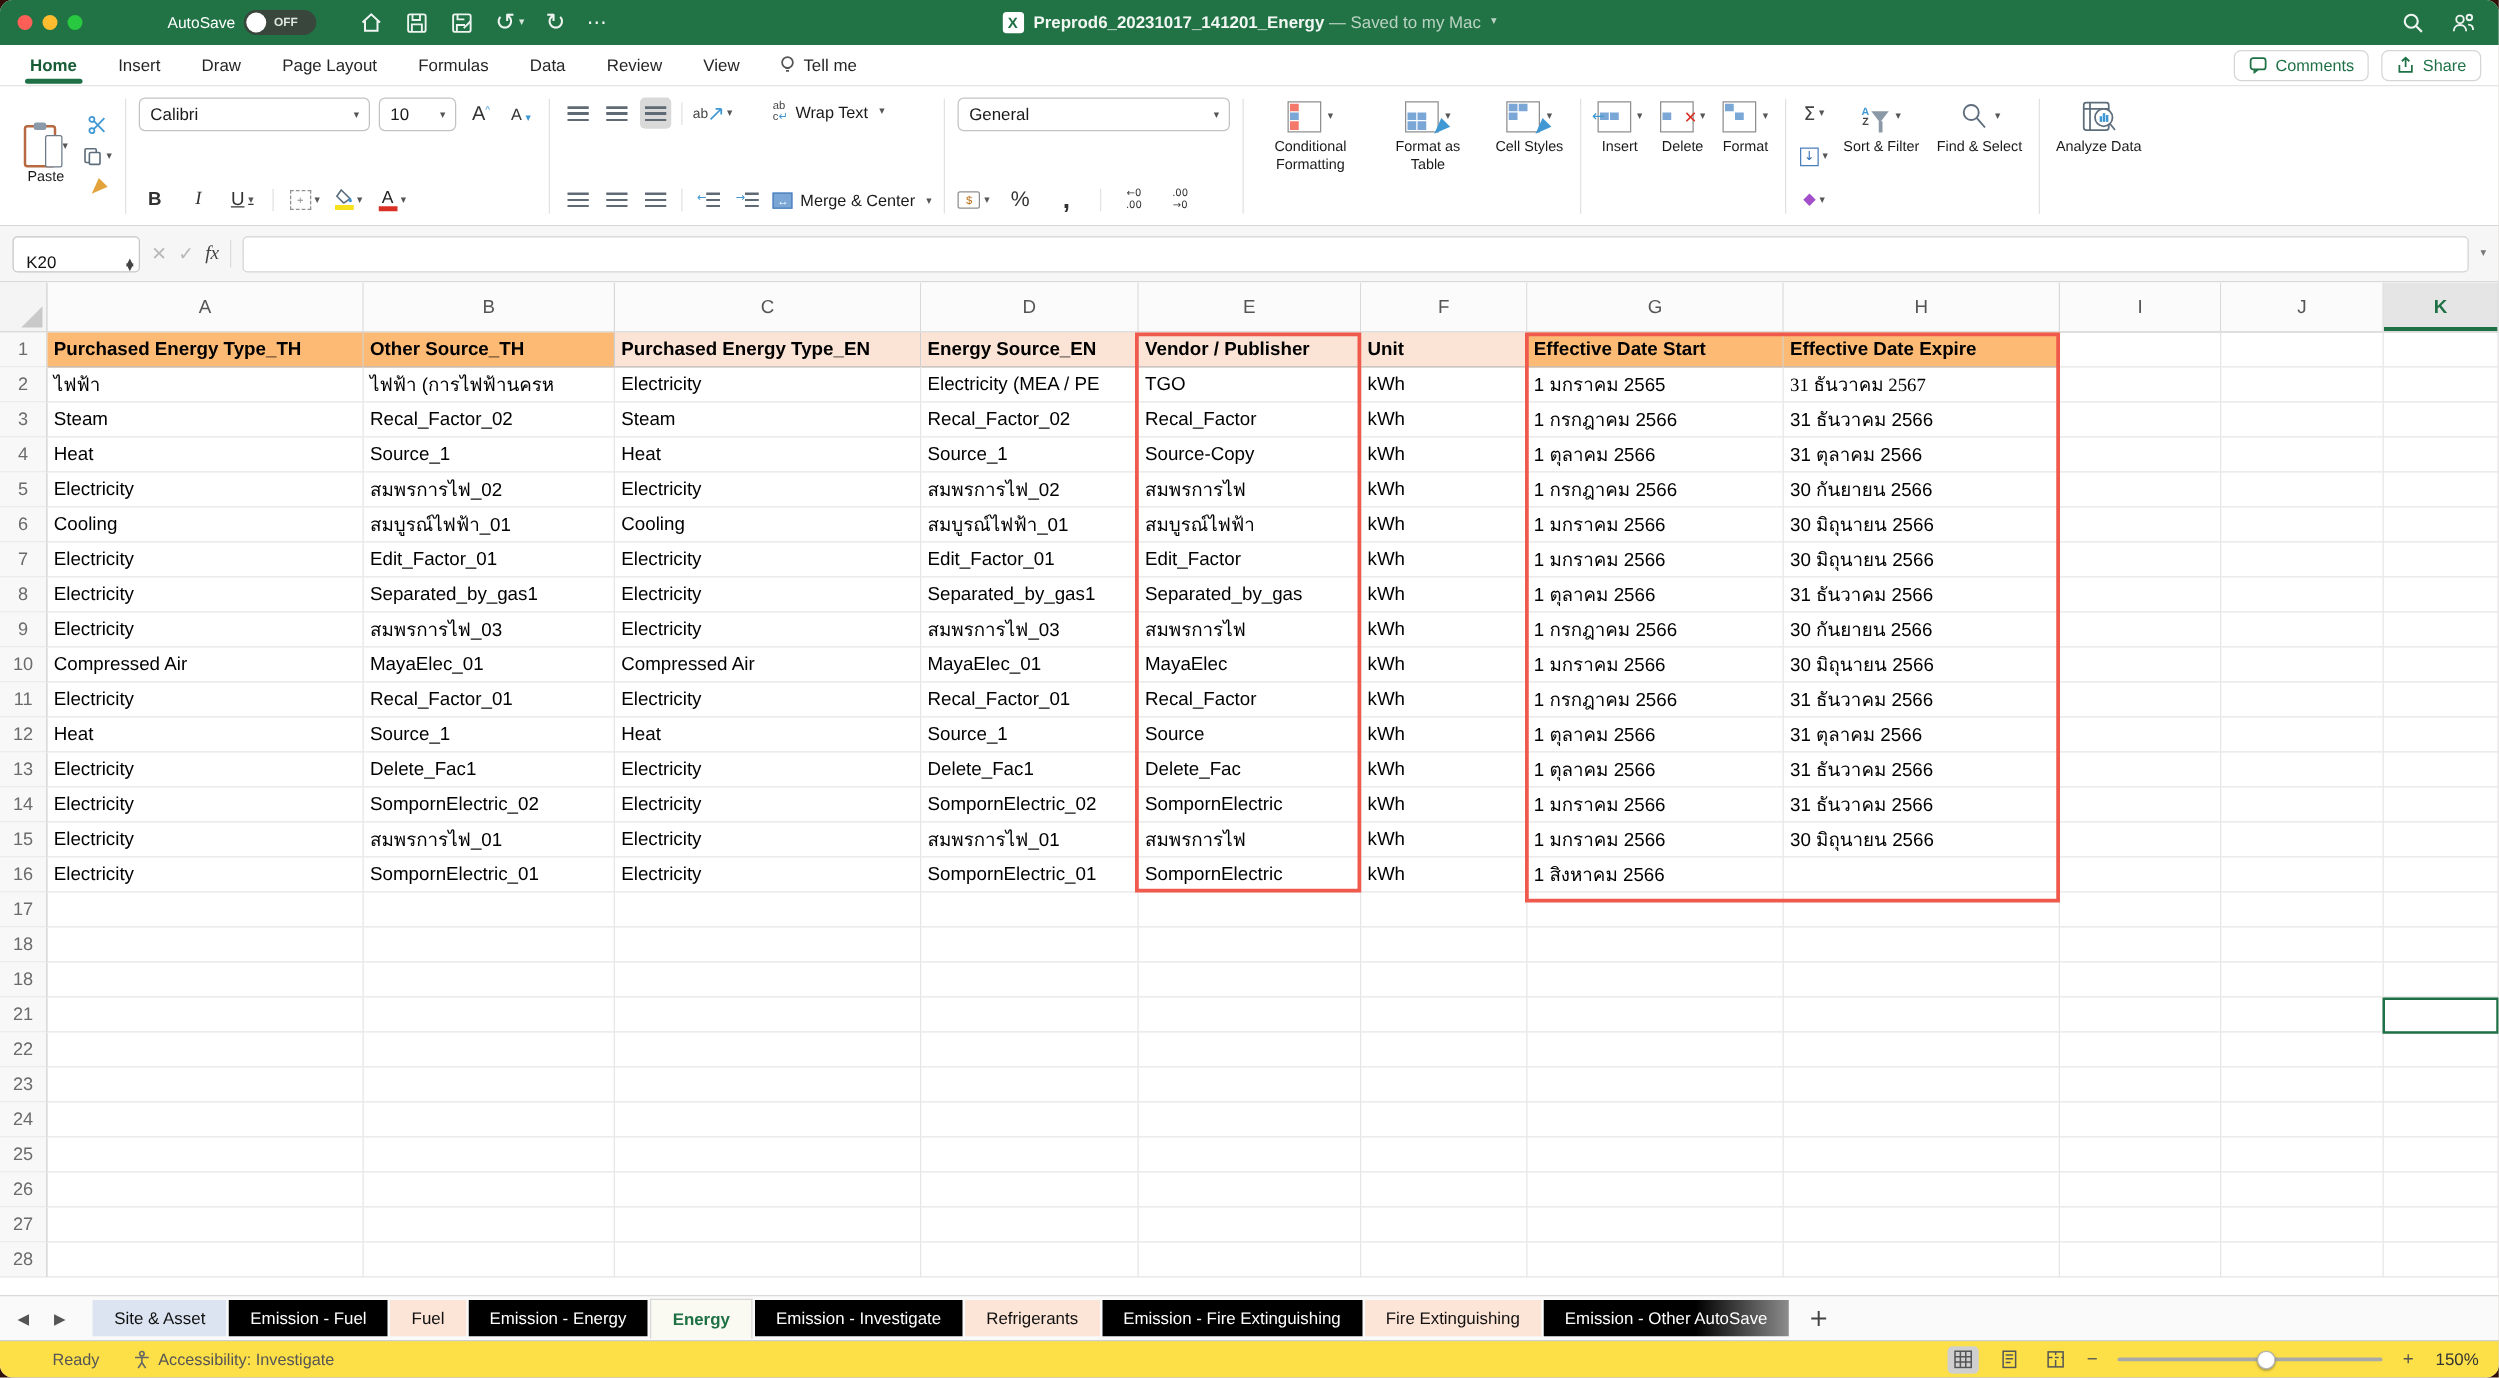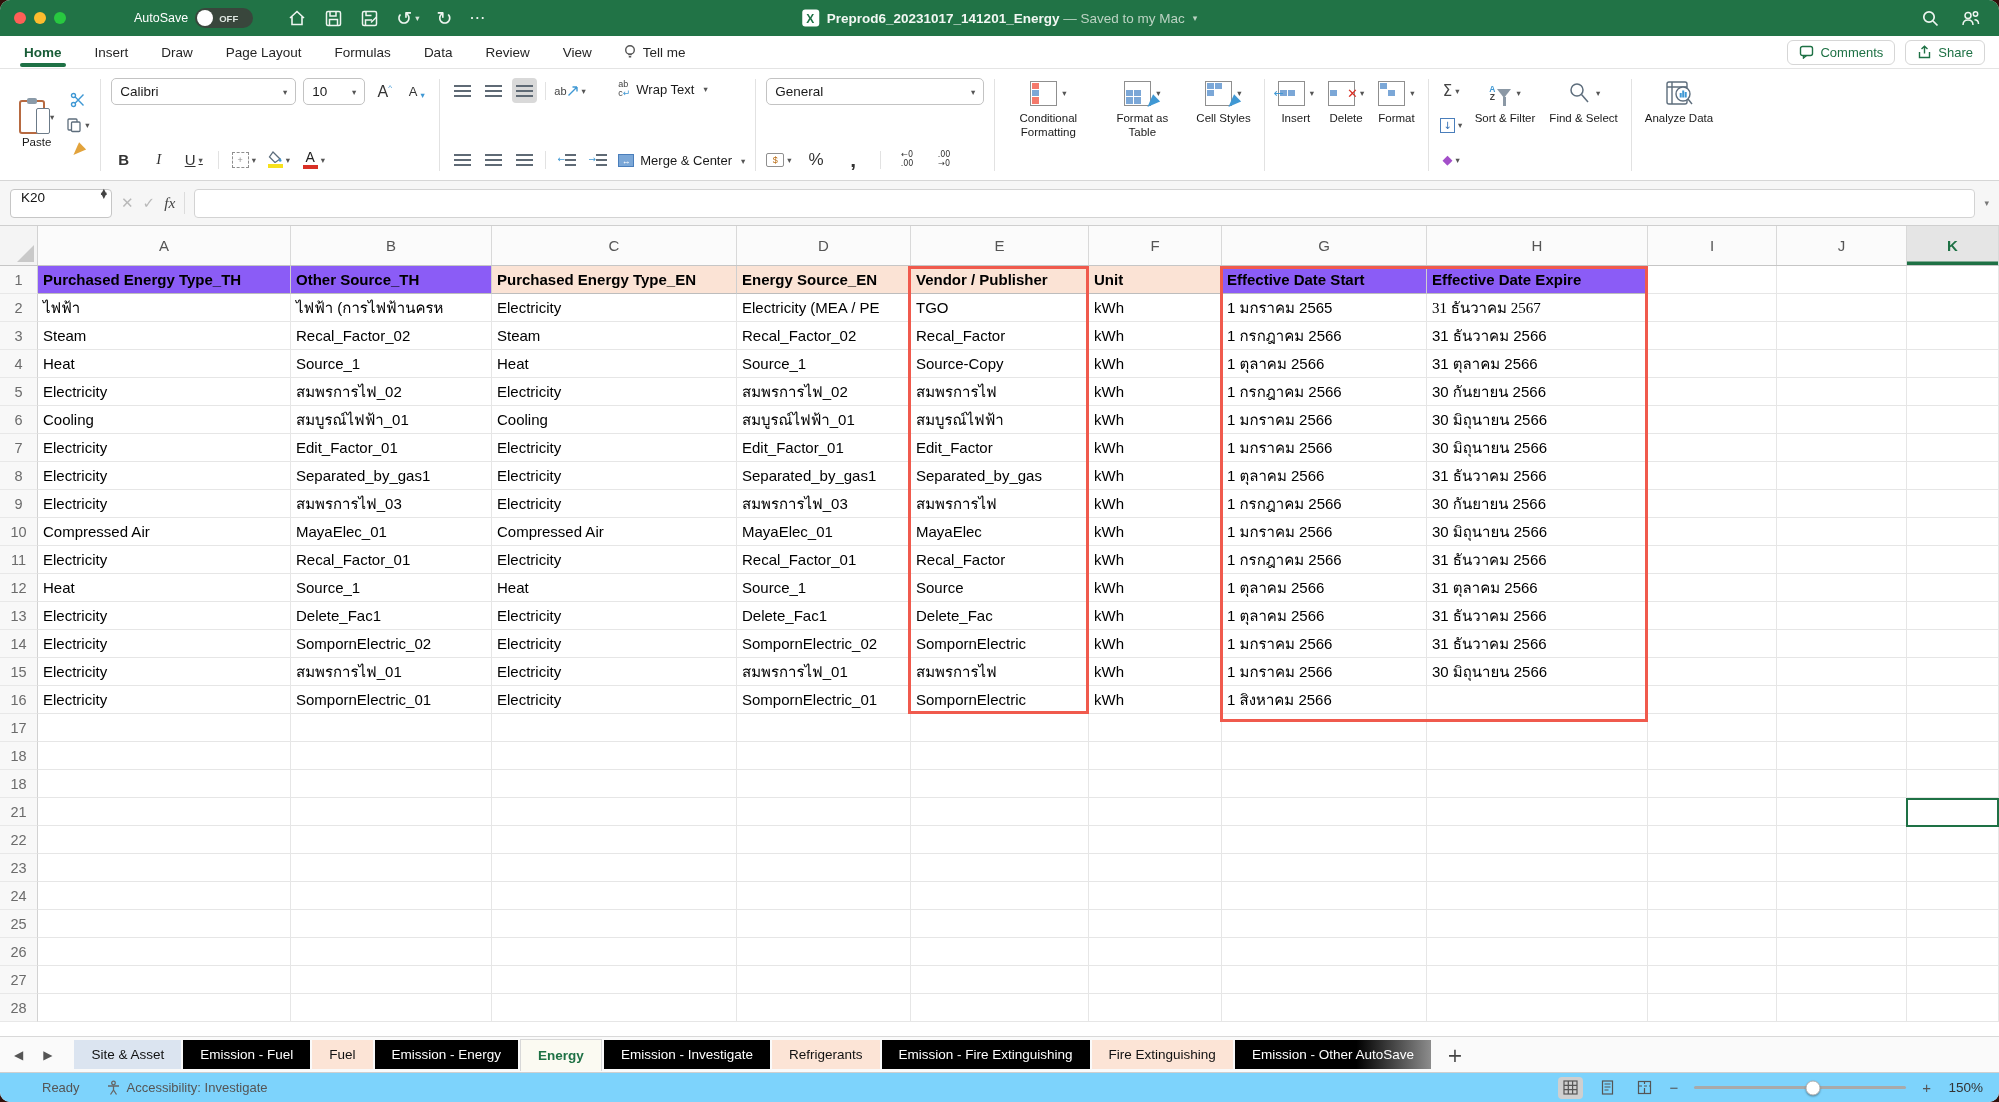--- a/index.html
+++ b/index.html
@@ -63,57 +63,57 @@
 .sigma{font-family:"DejaVu Sans",sans-serif;font-size:15px;color:#444}
 .fillbox{width:15px;height:15px;border:1px solid #4a7ebb;color:#2f6db3;font-size:10px;display:flex;align-items:center;justify-content:center;font-family:"DejaVu Sans",sans-serif}
 .diamond{color:#a34fc9;font-size:13px;font-family:"DejaVu Sans",sans-serif}
 .funnel{width:0;height:0;border-left:7px solid transparent;border-right:7px solid transparent;border-top:9px solid #8b98a5;position:relative}
 .funnel::after{content:"";position:absolute;left:-1.5px;top:-1px;width:3px;height:9px;background:#8b98a5}
 .az{font-size:8.5px;font-weight:700;line-height:1;display:flex;flex-direction:column}
 .az .a{color:#3f98d4}.az .z{color:#444}
 
 
 .fbar{flex:0 0 45px;background:#f6f6f6;border-bottom:1px solid #cfcfcf;display:flex;align-items:center;padding:0 10px;gap:9px}
-.namebox{width:102px;height:29px;background:#fff;border:1px solid #c6c6c6;border-radius:4px;display:flex;align-items:flex-start;padding:0 4px 0 10px;font-size:13.5px;color:#111;justify-content:space-between}
+.namebox{width:102px;height:29px;background:#fff;border:1px solid #c6c6c6;border-radius:4px;display:flex;align-items:flex-end;padding:0 4px 0 10px;font-size:13.5px;color:#111;justify-content:space-between}
 .stepper{display:flex;flex-direction:column;line-height:.55;color:#444;font-size:8px;font-family:"DejaVu Sans",sans-serif}
 .fico{color:#b9b9b9;font-size:15px;font-family:"DejaVu Sans",sans-serif}
 .fx{font-family:"Liberation Serif",serif;font-style:italic;font-size:15.5px;color:#444}
 .ffield{flex:1;height:29px;background:#fff;border:1px solid #d3d3d3;border-radius:4px}
 .fchev{color:#777;font-size:9px;font-family:"DejaVu Sans",sans-serif}
 
 
 .grid{flex:1;position:relative;background:#fff;overflow:hidden}
 .colhead{height:40px;display:flex;background:#f8f8f8;border-bottom:1px solid #c6c6c6}
 .corner{width:38px;flex:0 0 38px;border-right:1px solid #d2d2d2;background:#f4f4f4;position:relative}
 .corner::after{content:"";position:absolute;right:3px;bottom:3px;border-left:17px solid transparent;border-bottom:17px solid #c9c9c9}
 .ch{display:flex;align-items:center;justify-content:center;font-size:15px;color:#555;border-right:1px solid #d9d9d9;flex:0 0 auto;background:#fbfbfb}
 .ch.sel{background:#e5e5e5;color:#1e7145;font-weight:700;box-shadow:inset 0 -3.5px 0 #1e7145}
 .grow{display:flex;height:28px}
 .gut{width:38px;flex:0 0 38px;background:#f8f8f8;border-right:1px solid #d2d2d2;border-bottom:1px solid #e8e8e8;display:flex;align-items:center;justify-content:center;font-size:14.5px;color:#6b6b6b}
 .gut.sel{color:#1e7145;font-weight:700}
 .cell{border-right:1px solid #e6e6e6;border-bottom:1px solid #e6e6e6;font-size:15px;color:#000;padding-left:5px;display:flex;align-items:center;overflow:hidden;white-space:nowrap;flex:0 0 auto}
 .cell.hdr{font-weight:700;border-bottom:1px solid #bdbdbd;border-right:1px solid #cfcfcf}
-.bg-gray{background:#8b5cf6}.bg-peach{background:#fbe3d5}
+.bg-gray{background:#fdba74}.bg-peach{background:#fbe3d5}
 .ann{position:absolute;border:3px solid #f05a4d;pointer-events:none}
 .selcell{position:absolute;border:2.5px solid #1e7145;pointer-events:none;background:transparent}
 
 
 .sheetbar{flex:0 0 36px;background:#fafafa;border-top:1px solid #d9d9d9;display:flex;align-items:center;padding-left:14px}
 .snav{display:flex;gap:20px;color:#555;font-size:12px;margin-right:22px;font-family:"DejaVu Sans",sans-serif}
 .stabs{display:flex;gap:2px;align-items:center}
 .stab{height:29px;display:flex;align-items:center;padding:0 17px;font-size:13.5px;color:#111;white-space:nowrap}
 .stab.black{background:#000;color:#fff}
 .stab.black-fade{background:linear-gradient(90deg,#000 62%,#8c8c8c 100%);color:#fff}
 .stab.peach{background:#fce4d6;color:#111}
 .stab.lavender{background:#dbe4f0;color:#111}
 .stab.active{background:#fbfaf2;color:#1e7145;font-weight:700;border:1px solid #d8d8d8;border-bottom:none;height:32px}
 .addsheet{margin-left:16px;color:#444;font-size:19px;font-family:"DejaVu Sans",sans-serif}
 
 
-.statusbar{flex:0 0 30px;background:#7dd3fc;border-top:1px solid #cfcfcf;display:flex;align-items:center;padding:0 16px;font-size:13px;color:#555}
+.statusbar{flex:0 0 30px;background:#fde047;border-top:1px solid #cfcfcf;display:flex;align-items:center;padding:0 16px;font-size:13px;color:#555}
 .sb-left{display:flex;align-items:center;gap:26px;margin-left:26px}
 .acc{display:flex;align-items:center;gap:6px}
 .sb-right{margin-left:auto;display:flex;align-items:center;gap:12px}
 .vic{width:25px;height:22px;display:flex;align-items:center;justify-content:center;border-radius:4px;color:#555}
 .vic.on{background:#cfcfcf}
 .track{width:212px;height:3px;background:#a9a9a9;border-radius:2px;position:relative;margin:0 4px}
 .tknob{position:absolute;left:56%;top:50%;transform:translate(-50%,-50%);width:15px;height:15px;border-radius:50%;background:#fff;border:1px solid #b2b2b2;box-shadow:0 1px 2px rgba(0,0,0,.35)}
 .zoomtxt{font-size:13.5px;color:#333;min-width:40px;text-align:right}
 .pm{font-size:15px;color:#555}
 svg{display:block}

